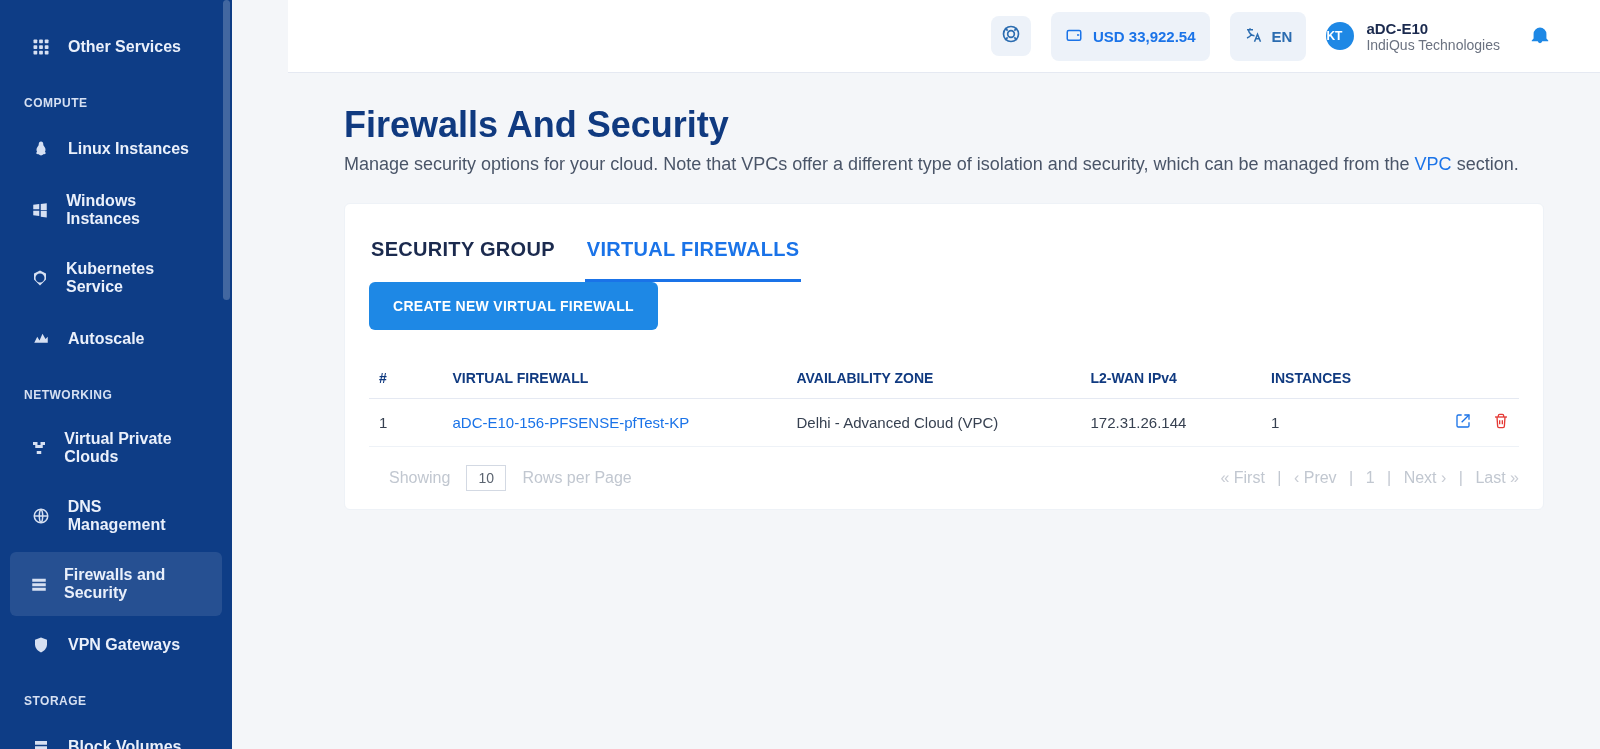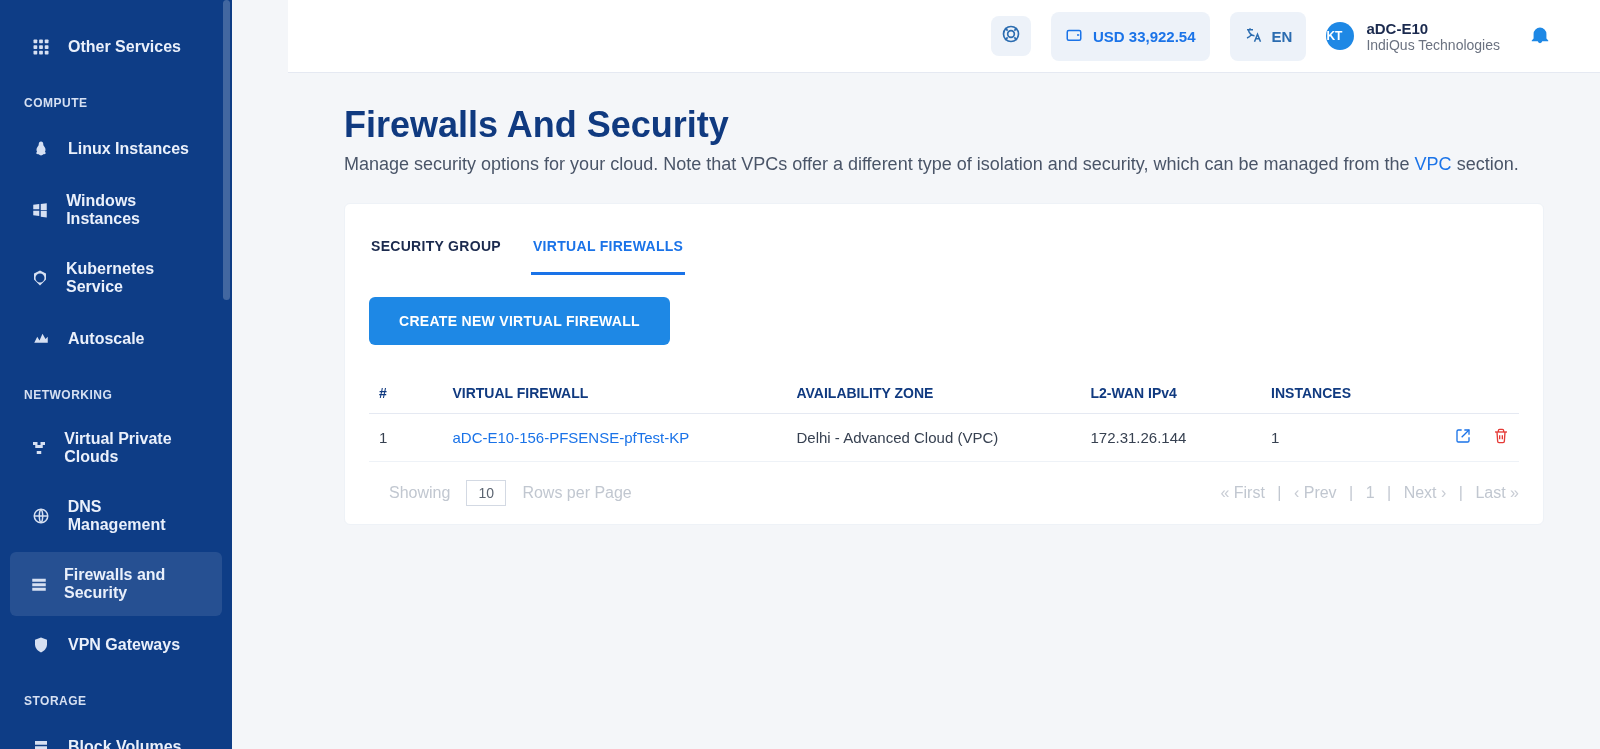--- a/index.html
+++ b/index.html
@@ -44,23 +44,23 @@
 
   
   .main { position:absolute; left:288px; right:0; top:72px; bottom:0; overflow:auto; }
   .page { padding: 28px 56px 40px 56px; }
   .title { font-size:36px; font-weight:700; color: #103a80; margin: 4px 0 8px 0; }
   .subtitle { font-size:18px; color: #4a5568; margin: 6px 0 28px 0; }
   .subtitle a { color: var(--brand-blue); text-decoration:none; }
 
   .card { background: var(--card-bg); border-radius:6px; border:1px solid #eef2f7; padding: 24px 24px 18px 24px; }
   .tabs { display:flex; gap:28px; border-bottom: none; }
-  .tab { font-size:14px; font-weight:800; letter-spacing:0.3px; color:#1b2a4e; padding:10px 2px 18px 2px; border-bottom:3px solid transparent; cursor:pointer; }
+  .tab { font-size:20px; font-weight:800; letter-spacing:0.3px; color:#1b2a4e; padding:10px 2px 18px 2px; border-bottom:3px solid transparent; cursor:pointer; }
   .tab.active { color: var(--tab-active); border-bottom-color: var(--tab-active); }
-  .btn-primary { margin-top:22px; background:#1e88e5; color:#fff; border:none; border-radius:6px; padding:16px 30px; font-weight:800; font-size:14px; letter-spacing:0.3px; cursor:pointer; }
+  .btn-primary { background:#1e88e5; color:#fff; border:none; border-radius:6px; padding:16px 24px; font-weight:800; font-size:14px; letter-spacing:0.3px; cursor:pointer; }
 
   table.grid { width:100%; border-collapse:collapse; margin-top:28px; }
   .grid th { text-align:left; color: #103a80; font-weight:700; font-size:14px; padding:12px 10px; border-bottom:1px solid #e5e9f2; }
   .grid td { text-align:left; color:#374151; font-size:15px; padding:14px 10px; border-bottom:1px solid #eef2f7; }
   .grid td.link a { color:#1a73e8; text-decoration:none; }
   .actions { display:flex; gap:22px; justify-content:flex-end; }
   .act-open { color:#1a73e8; cursor:pointer; }
   .act-delete { color: var(--danger); cursor:pointer; }
 
   .table-footer { display:flex; align-items:center; justify-content:space-between; margin-top:18px; color:#c1c7d0; font-size:16px; }

